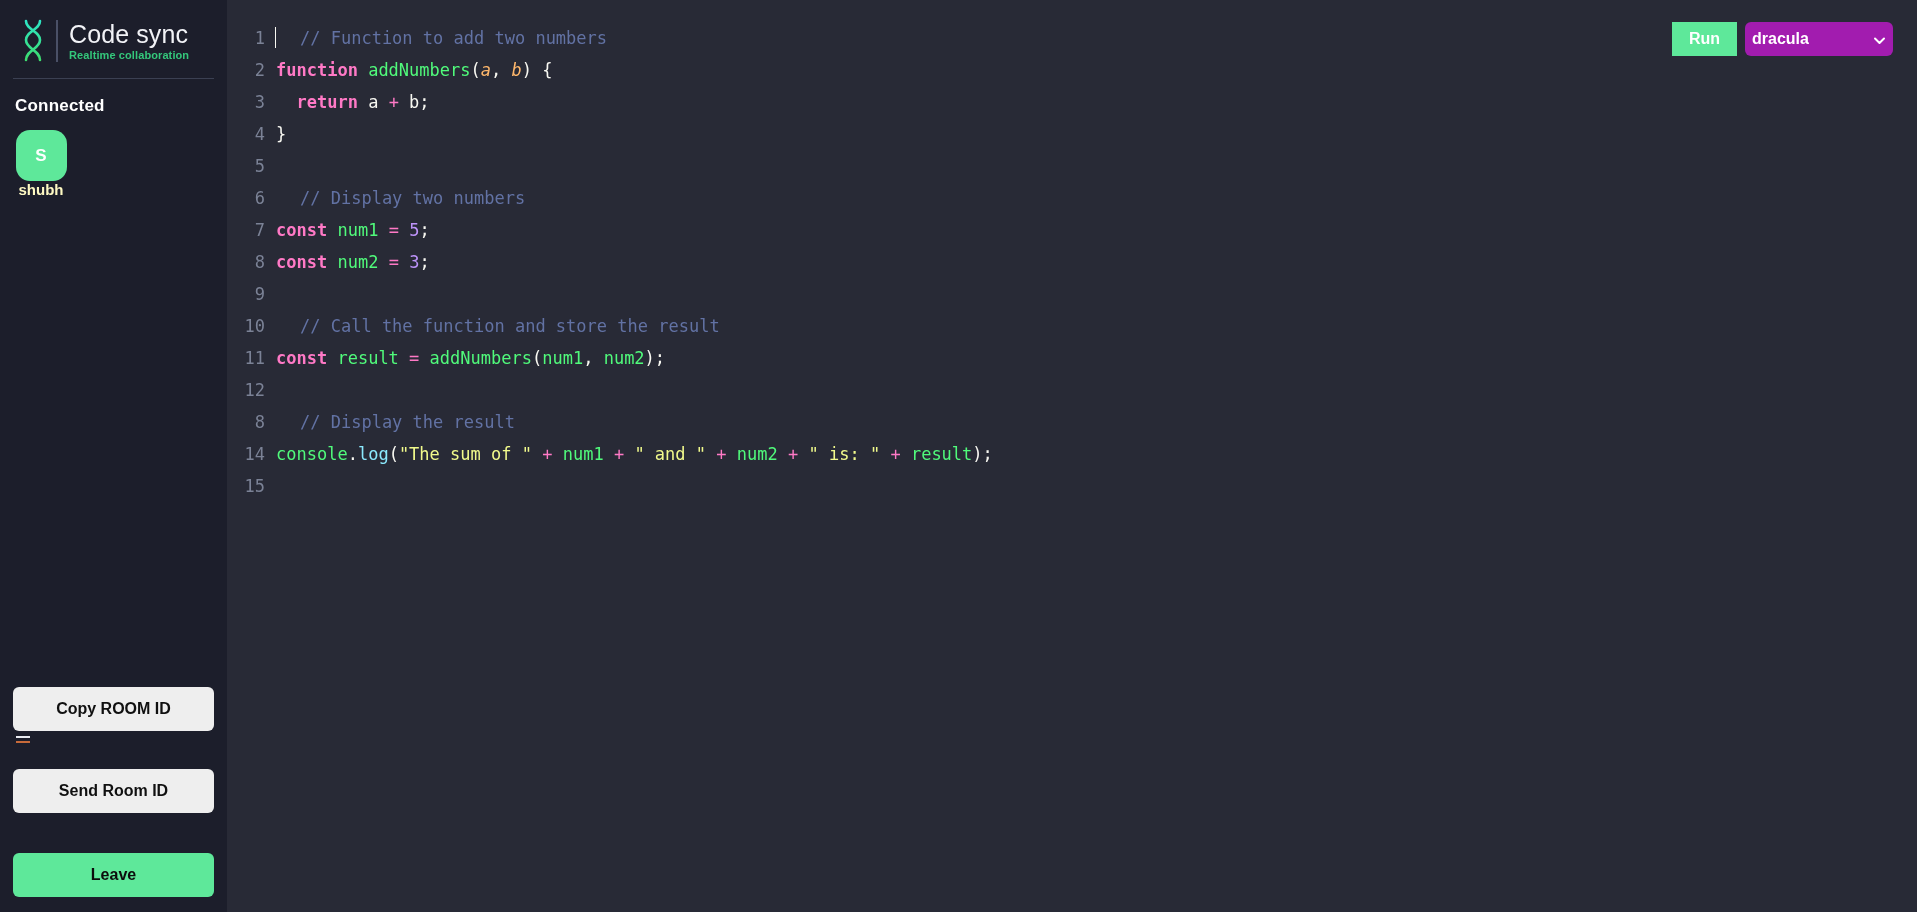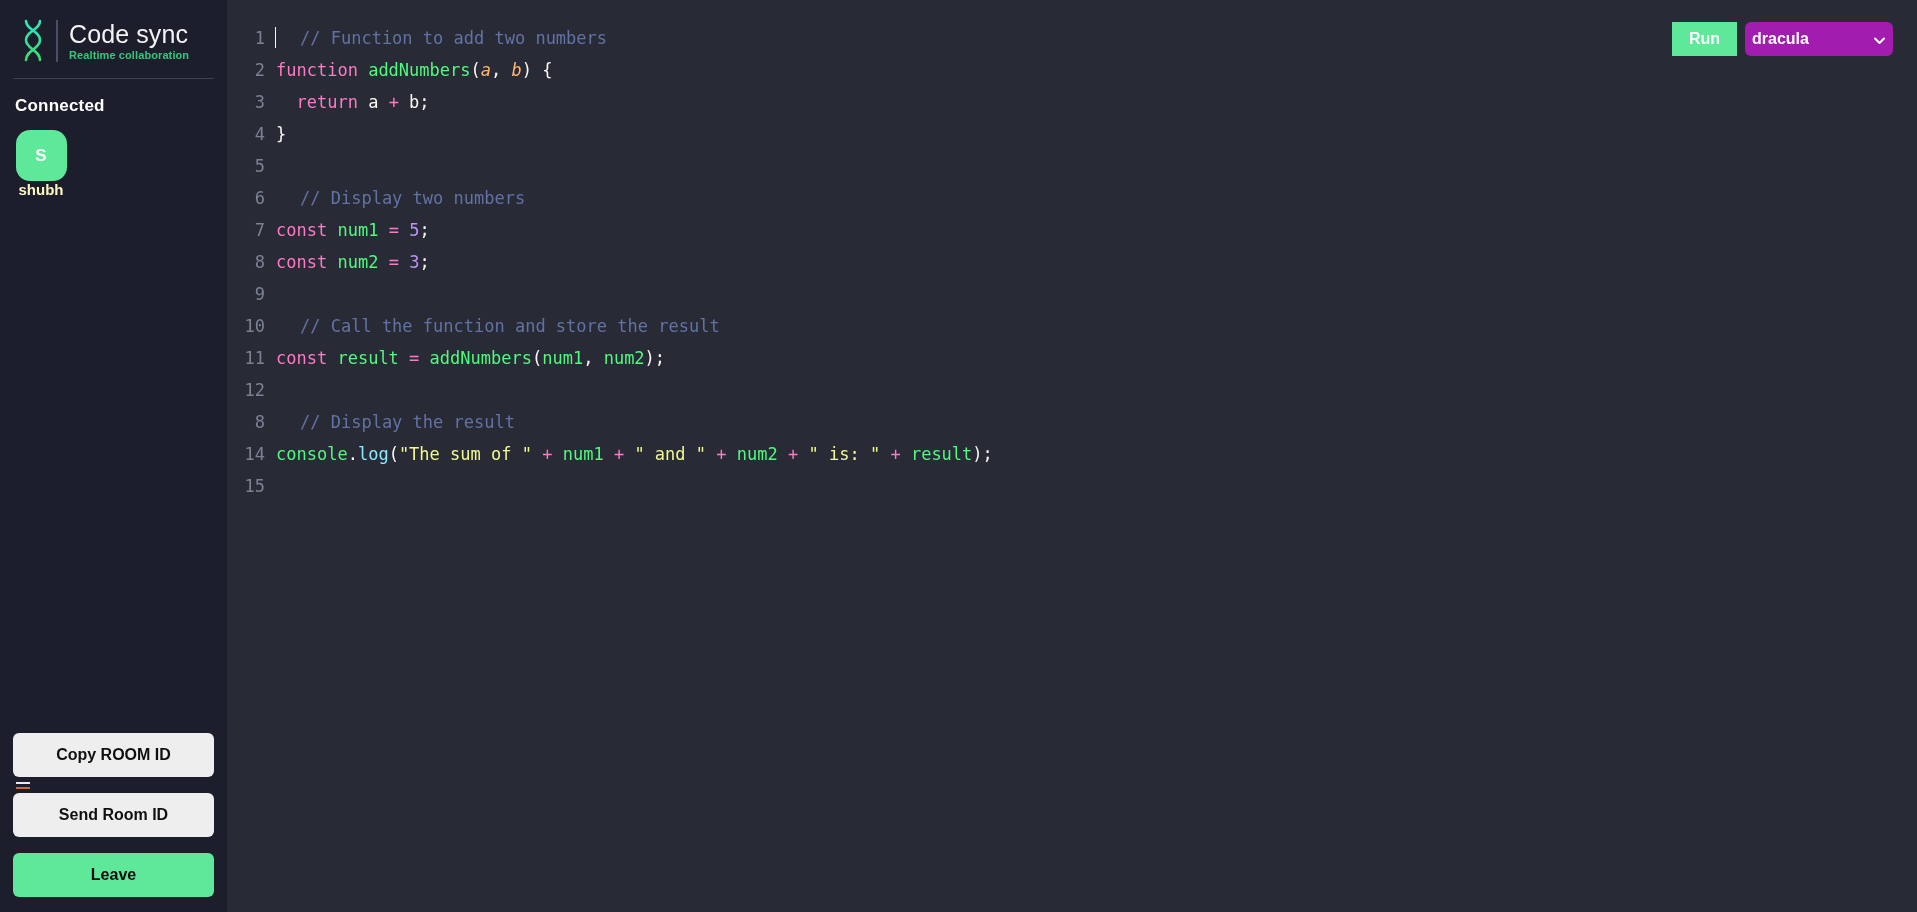--- a/index.html
+++ b/index.html
@@ -129,20 +129,21 @@
     display: block;
     width: 100%;
     border: none;
     border-radius: 6px;
     font-family: "Liberation Sans", sans-serif;
     font-size: 16px;
     font-weight: bold;
     padding: 13px 4px;
     cursor: pointer;
     text-align: center;
+    margin-top: 24px;
   }
 
   .btn-light {
     background: #eeeeee;
     color: #101010;
   }
 
   .btn-green {
     background: #5ee89a;
     color: #0c0c0c;
@@ -255,21 +256,21 @@
     height: 21px;
     background: #f8f8f2;
     vertical-align: middle;
     position: absolute;
     left: 10px;
     top: 5px;
   }
 
   
   .t-com  { color: #6272a4; margin-left: 24px; }
-  .t-key  { color: #ff79c6; }
+  .t-key  { color: #ff79c6; font-weight: bold; }
   .t-fn   { color: #50fa7b; }
   .t-var  { color: #50fa7b; }
   .t-par  { color: #ffb86c; font-style: italic; }
   .t-num  { color: #bd93f9; }
   .t-str  { color: #f1fa8c; }
   .t-prop { color: #8be9fd; }
   .t-pun  { color: #f8f8f2; }
   .t-op   { color: #ff79c6; }
 </style>
 </head>

